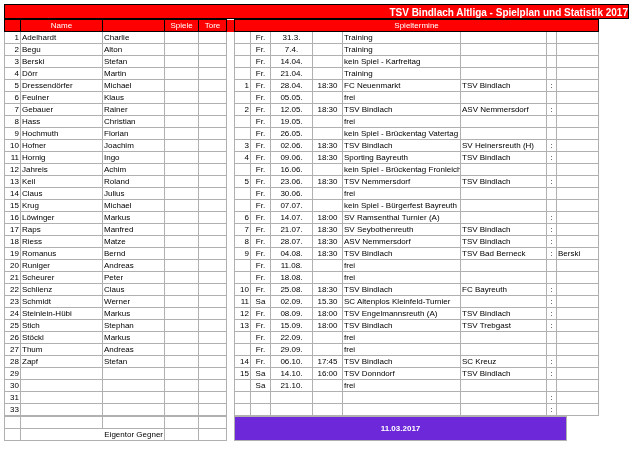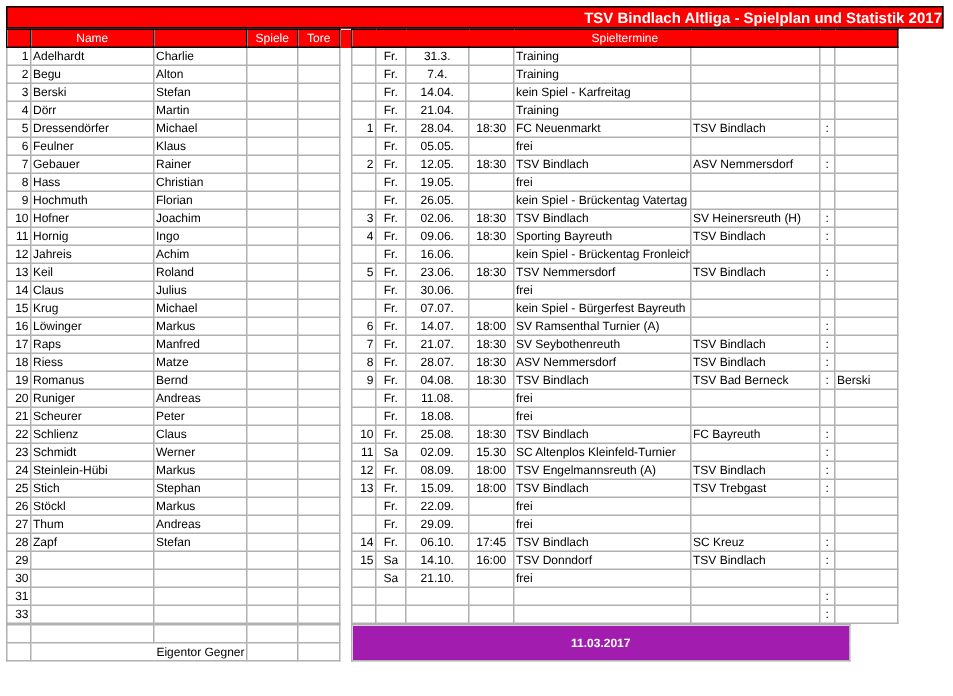--- a/index.html
+++ b/index.html
@@ -73,21 +73,21 @@
   .c-zeit{width:30px;}
   .c-heim{width:118px;}
   .c-gast{width:86px;}
   .c-dp{width:10px;}
   .c-erg{width:42px;}
 
   .spieltermine{
     background:#ff0000;color:#ffffff;text-align:center;border:1px solid #000000;
   }
   .datefoot{
-    background:#a21caf;color:#ffffff;font-weight:bold;font-size:10px;
+    background:#6d28d9;color:#ffffff;font-weight:bold;font-size:10px;
     text-align:center;
   }
   .eigentor{ text-align:right; padding-left:2px;}
   .whitecell{border:1px solid #b0b0b0;}
 </style>
 </head>
 <body>
 
 <div class="sheet">
 

